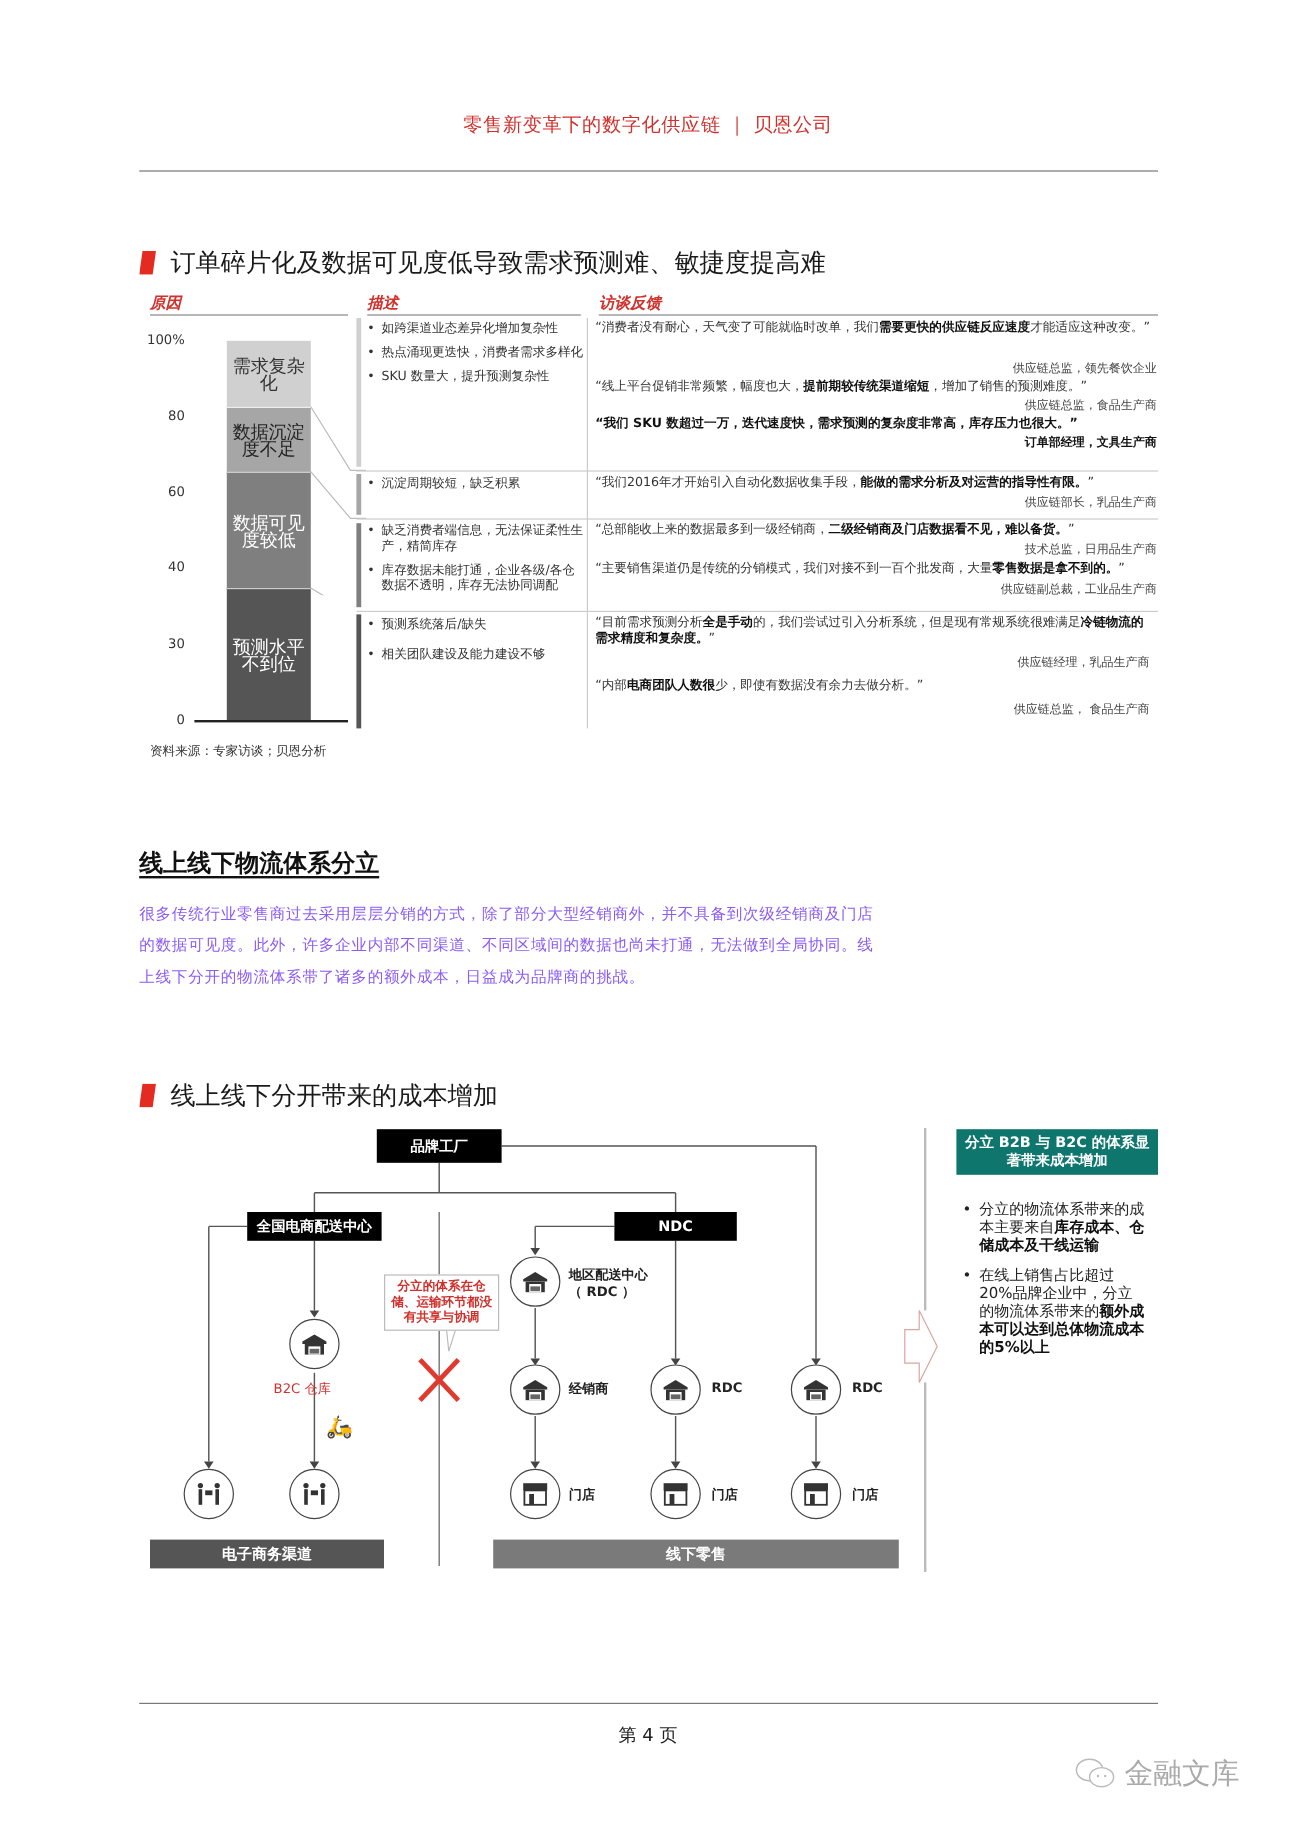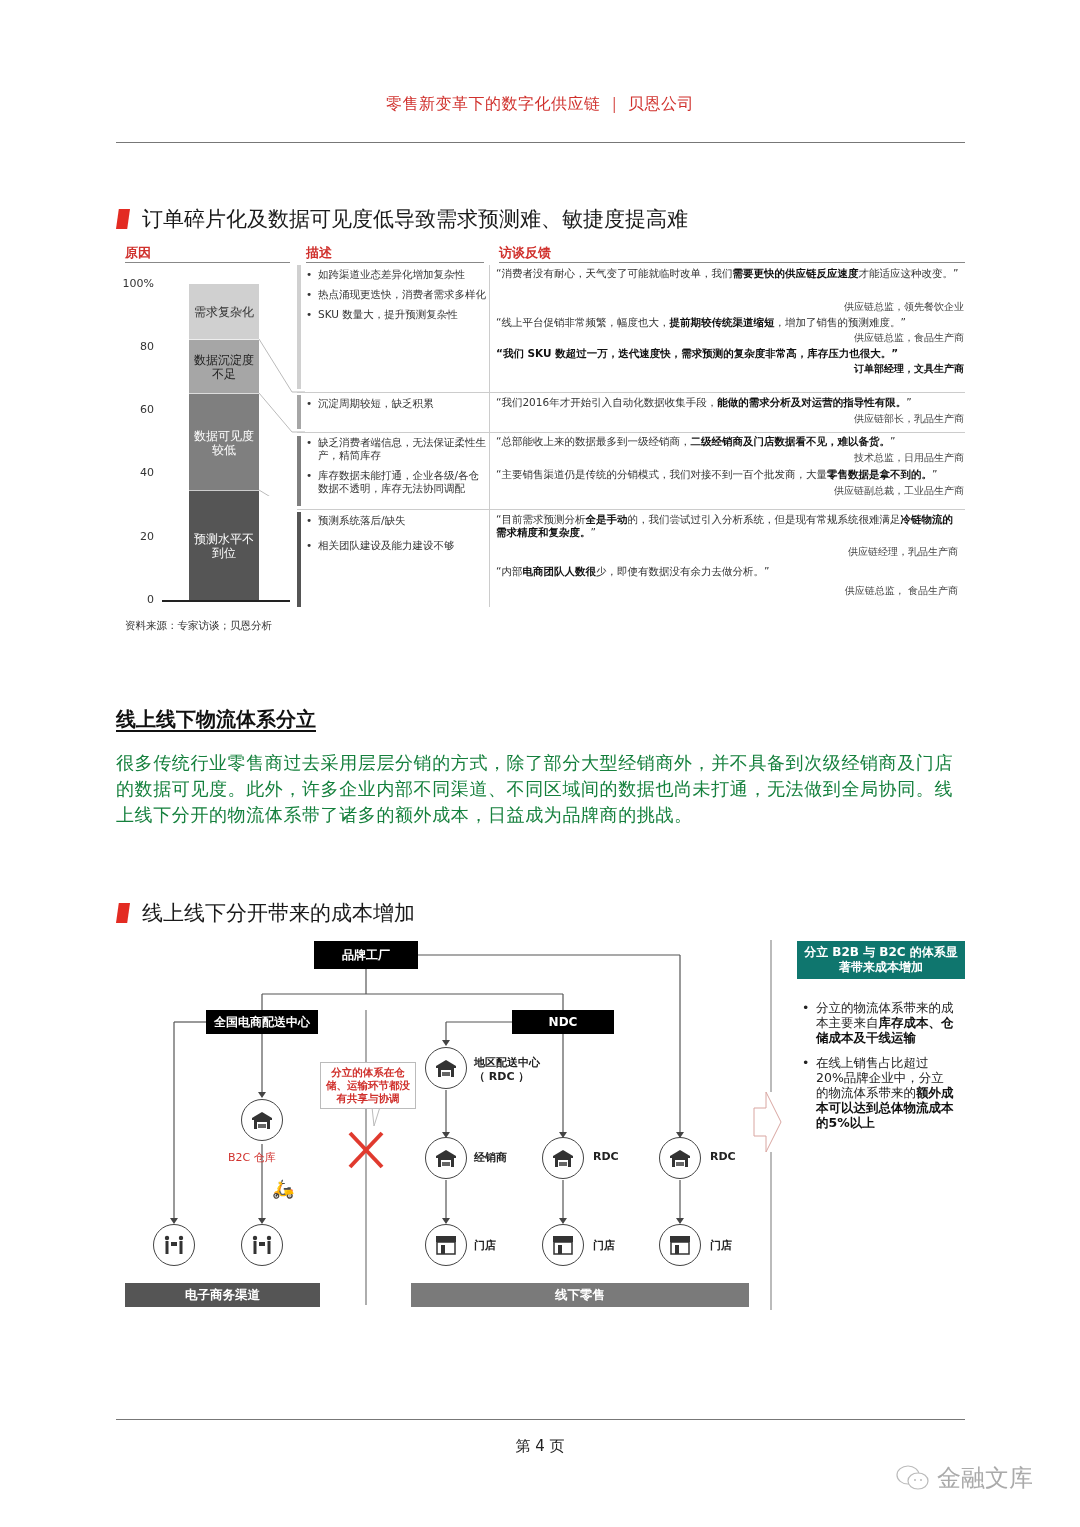--- a/index.html
+++ b/index.html
@@ -2,35 +2,35 @@
 <html><head>
 <meta charset="utf-8">
 <style>
   html,body{margin:0;padding:0;background:#fff;}
   body{width:1080px;height:1527px;position:relative;overflow:hidden;font-family:"DejaVu Sans","Liberation Sans",sans-serif;color:#222;}
   .abs{position:absolute;}
   .hdr{left:0;width:1080px;top:94px;text-align:center;font-size:16px;color:#d0312d;letter-spacing:0.5px;}
   .hr{left:116px;width:849px;height:1px;background:#777;}
   .sec-title{font-size:21px;color:#1a1a1a;white-space:nowrap;}
   .marker{width:14px;height:20px;background:#e32b22;clip-path:polygon(20% 0,100% 0,80% 100%,0 100%);}
-  .colhead{font-size:13px;font-weight:bold;color:#d0312d;}
+  .colhead{font-size:13px;font-weight:bold;color:#d0312d;font-style:italic;}
   .colline{height:1px;background:#888;}
   .axis-lbl{font-size:11px;color:#333;text-align:right;width:40px;}
-  .seg{left:189px;width:70px;display:flex;align-items:center;justify-content:center;text-align:center;font-size:12px;line-height:14px;}
+  .seg{left:189px;width:70px;display:flex;align-items:center;justify-content:center;text-align:center;font-size:15px;line-height:14px;}
   .desc-bar{width:4px;}
   .bullet{font-size:10.5px;line-height:13px;color:#333;padding-left:12px;position:relative;}
   .bullet:before{content:"•";position:absolute;left:0;}
   .quote{font-size:10.5px;line-height:13px;color:#333;}
   .quote b{color:#111;}
   .attr{font-size:10px;color:#444;text-align:right;}
   .vsep{width:1px;background:#ccc;}
   .hsep{height:1px;background:#ccc;}
   .src{font-size:10.5px;color:#333;}
   .h2{font-size:20px;font-weight:bold;color:#111;text-decoration:underline;text-underline-offset:4px;}
-  .para{font-size:18px;line-height:26px;color:#15803d;letter-spacing:0.6px;}
+  .para{font-size:13px;line-height:26px;color:#8b5cf6;letter-spacing:0.6px;}
   .blackbox{background:#000;color:#fff;font-weight:bold;font-size:12px;display:flex;align-items:center;justify-content:center;}
   .circle{width:40px;height:40px;border:1.5px solid #444;border-radius:50%;background:#fff;display:flex;align-items:center;justify-content:center;}
   .nodelbl{font-size:11px;font-weight:bold;color:#222;}
   .band{color:#fff;font-weight:bold;font-size:12.5px;display:flex;align-items:center;justify-content:center;}
   .callout{border:1px solid #bbb;background:#fff;color:#d0312d;font-weight:bold;font-size:10.5px;line-height:13px;text-align:center;padding:3px 4px;}
   .redbox{background:#0f766e;color:#fff;font-weight:bold;font-size:12px;line-height:15px;text-align:center;display:flex;align-items:center;justify-content:center;}
   .rb{font-size:12.5px;line-height:15px;color:#222;padding-left:16px;position:relative;}
   .rb:before{content:"•";position:absolute;left:2px;}
   .rb b{color:#111;}
 </style>
@@ -48,21 +48,21 @@
 <div class="abs colhead" style="left:306px;top:244px">描述</div>
 <div class="abs colline" style="left:306px;top:262px;width:178px"></div>
 <div class="abs colhead" style="left:499px;top:244px">访谈反馈</div>
 <div class="abs colline" style="left:499px;top:262px;width:466px"></div>
 
 <div>
   <div class="abs axis-lbl" style="left:114px;top:277px">100%</div>
   <div class="abs axis-lbl" style="left:114px;top:340px">80</div>
   <div class="abs axis-lbl" style="left:114px;top:403px">60</div>
   <div class="abs axis-lbl" style="left:114px;top:466px">40</div>
-  <div class="abs axis-lbl" style="left:114px;top:530px">20</div>
+  <div class="abs axis-lbl" style="left:114px;top:530px">30</div>
   <div class="abs axis-lbl" style="left:114px;top:593px">0</div>
 
   <div class="abs seg" style="top:284px;height:55px;background:#d0d0d0;color:#333">
       <span>需求复杂化</span>
     </div>
   <div class="abs seg" style="top:339px;height:54px;background:#a6a6a6;color:#222;border-top:1px solid #eee">
       <span>数据沉淀度不足</span>
     </div>
   <div class="abs seg" style="top:393px;height:97px;background:#7f7f7f;color:#fff;border-top:1px solid #ddd">
       <span>数据可见度较低</span>

